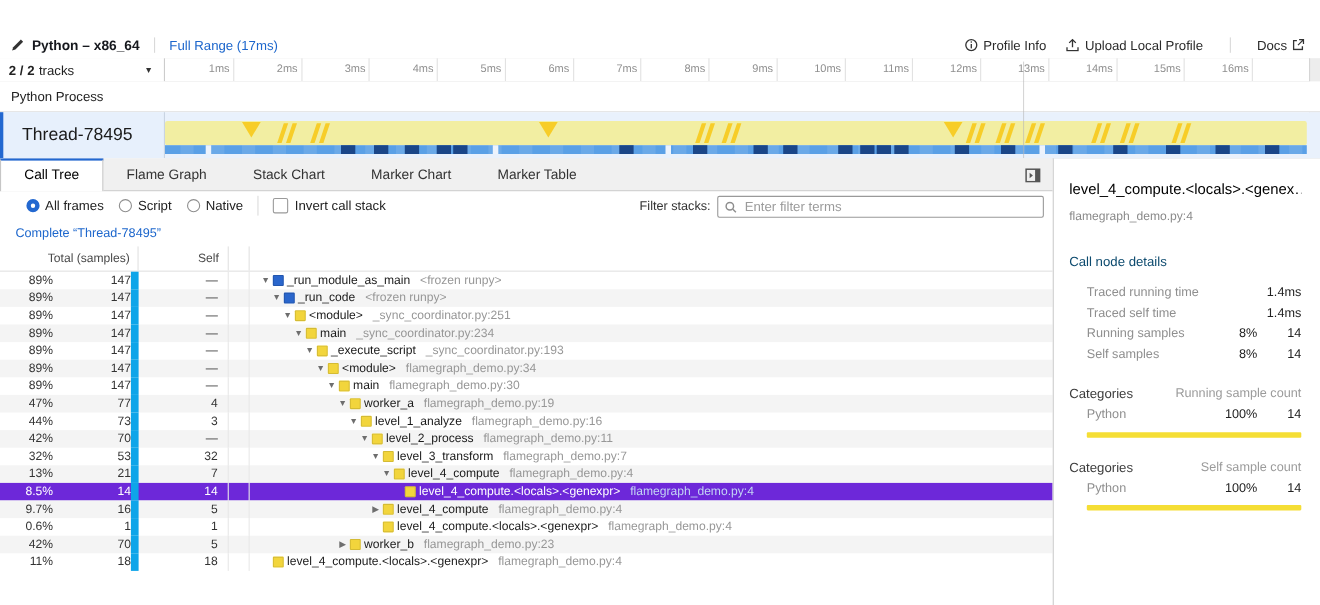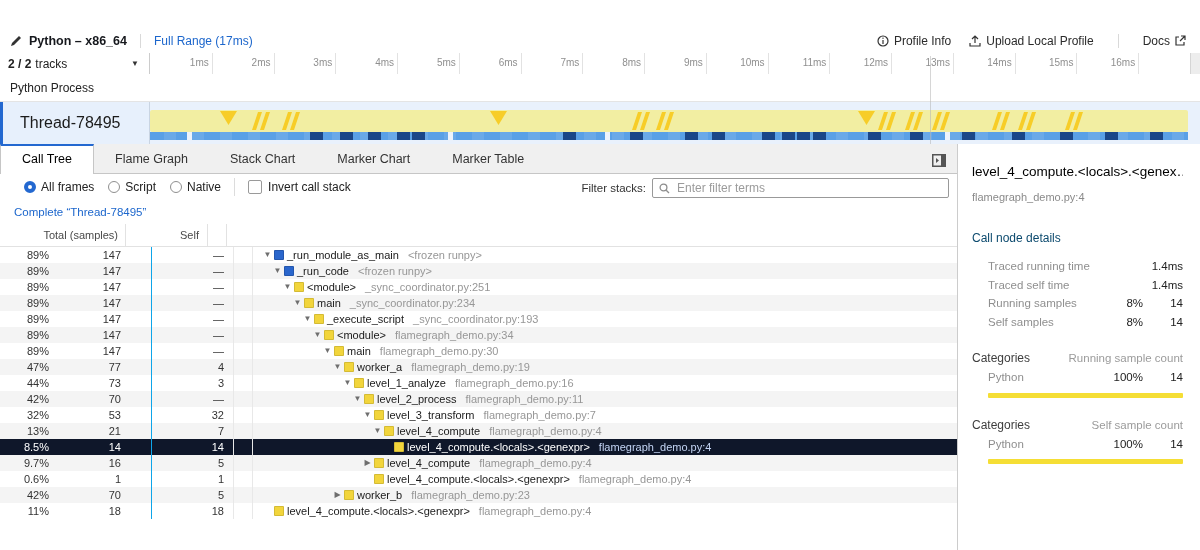--- a/index.html
+++ b/index.html
@@ -70,23 +70,23 @@
   .crumb{position:absolute;left:0;top:56px;width:100%;height:24px;display:flex;align-items:center;
       padding-left:14px;box-sizing:border-box;font-size:11.5px;background:#fff;}
   .thead{position:absolute;left:0;top:80px;width:100%;height:23px;border-bottom:1px solid #e2e2e2;
       box-sizing:border-box;font-size:11px;color:#4a4a4a;display:flex;align-items:center;}
   .hg1{width:126px;text-align:right;padding-right:7px;border-right:1px solid #e2e2e2;box-sizing:border-box;height:100%;display:flex;align-items:center;justify-content:flex-end;}
   .hg2{width:82px;text-align:right;padding-right:8px;border-right:1px solid #e2e2e2;box-sizing:border-box;height:100%;display:flex;align-items:center;justify-content:flex-end;}
   .hg3{width:19px;border-right:1px solid #e2e2e2;height:100%;box-sizing:border-box;}
   .tbody{position:absolute;left:0;top:103px;width:100%;}
   .row{display:flex;height:16px;line-height:16px;font-size:11px;cursor:pointer;white-space:nowrap;}
   .row.alt{background:#f4f4f4;}
-  .row.sel{background:#0f172a;color:#fff;}
+  .row.sel{background:#6d28d9;color:#fff;}
   .cg{display:flex;height:100%;box-sizing:border-box;}
-  .g1{width:152px;border-right:1px solid #0ea5e9;}
+  .g1{width:126px;border-right:7px solid #0ea5e9;}
   .g2{width:82px;border-right:1px solid #e8e8e8;}
   .g3{width:19px;border-right:1px solid #e8e8e8;}
   .g4{flex:1;overflow:hidden;}
   .pct{display:inline-block;width:49px;text-align:right;color:#333;}
   .cnt{display:inline-block;width:72px;text-align:right;color:#333;}
   .self{display:inline-block;width:72px;text-align:right;color:#333;}
   .row.sel .pct,.row.sel .cnt,.row.sel .self,.row.sel .fn{color:#fff;}
   .ind{display:inline-block;height:1px;}
   .tri{display:inline-block;width:13px;font-size:8px;color:#6e6e6e;text-align:center;}
   .sq{display:inline-block;width:10px;height:10px;border-radius:1px;margin:3px 3px 0 0;vertical-align:top;}

